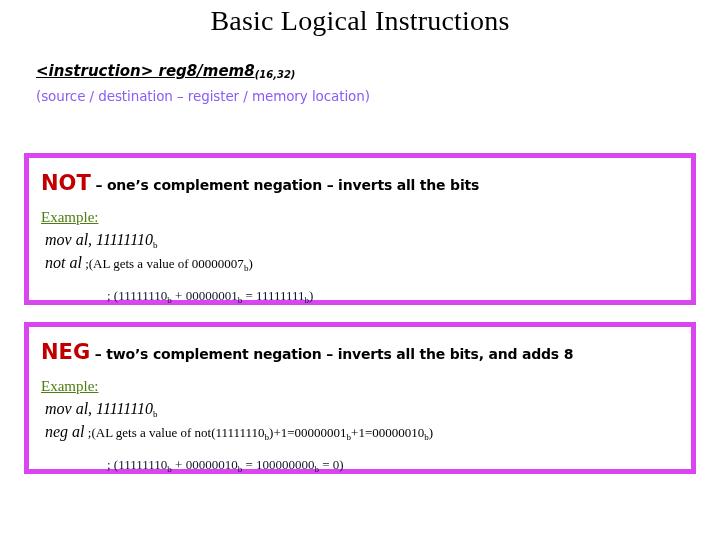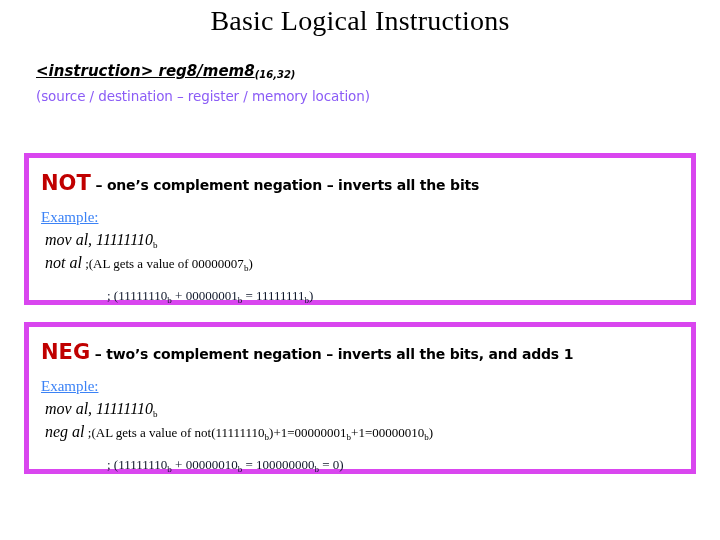--- a/index.html
+++ b/index.html
@@ -87,21 +87,21 @@
     font-family: "DejaVu Sans", sans-serif;
     font-weight: bold;
     font-size: 14px;
     color: #000000;
     letter-spacing: -0.2px;
   }
   .example-label {
     margin: 14px 0 0 12px;
     font-family: "Liberation Serif", serif;
     font-size: 15px;
-    color: #3b82f6;
+    color: #4d7c0f;
     text-decoration: underline;
   }
   .code-line {
     font-family: "Liberation Serif", serif;
     font-size: 16px;
     color: #000000;
     white-space: nowrap;
     margin-left: 16px;
     margin-top: 5px;
   }
@@ -144,21 +144,21 @@
       <span class="op-name">NOT</span><span class="op-desc"> – </span><span class="op-desc">one’s complement negation – inverts all the bits</span>
     </div>
     <div class="example-label">Example:</div>
     <div class="code-line"><span class="mn">mov al, 11111110</span><sub>b</sub></div>
     <div class="code-line"><span class="mn">not al</span><span class="cmt"> ;(AL gets a value of 00000007</span><sub>b</sub><span class="cmt">)</span></div>
     <div class="cont"><span>; (11111110</span><sub>b</sub><span> + 00000001</span><sub>b</sub><span> = 11111111</span><sub>b</sub><span>)</span></div>
   </div>
 
   <div class="panel panel-neg">
     <div class="op-head">
-      <span class="op-name">NEG</span><span class="op-desc"> – </span><span class="op-desc">two’s complement negation – inverts all the bits, and adds 1</span>
+      <span class="op-name">NEG</span><span class="op-desc"> – </span><span class="op-desc">two’s complement negation – inverts all the bits, and adds 8</span>
     </div>
     <div class="example-label">Example:</div>
     <div class="code-line"><span class="mn">mov al, 11111110</span><sub>b</sub></div>
     <div class="code-line"><span class="mn">neg al</span><span class="cmt"> ;(AL gets a value of not(11111110</span><sub>b</sub><span class="cmt">)+1=00000001<sub>b</sub>+1=00000010<sub>b</sub>)</span></div>
     <div class="cont">; (11111110<sub>b</sub> + 00000010<sub>b</sub> = 100000000<sub>b</sub> = 0)</div>
   </div>
 
 </div>
 
 </body></html>

